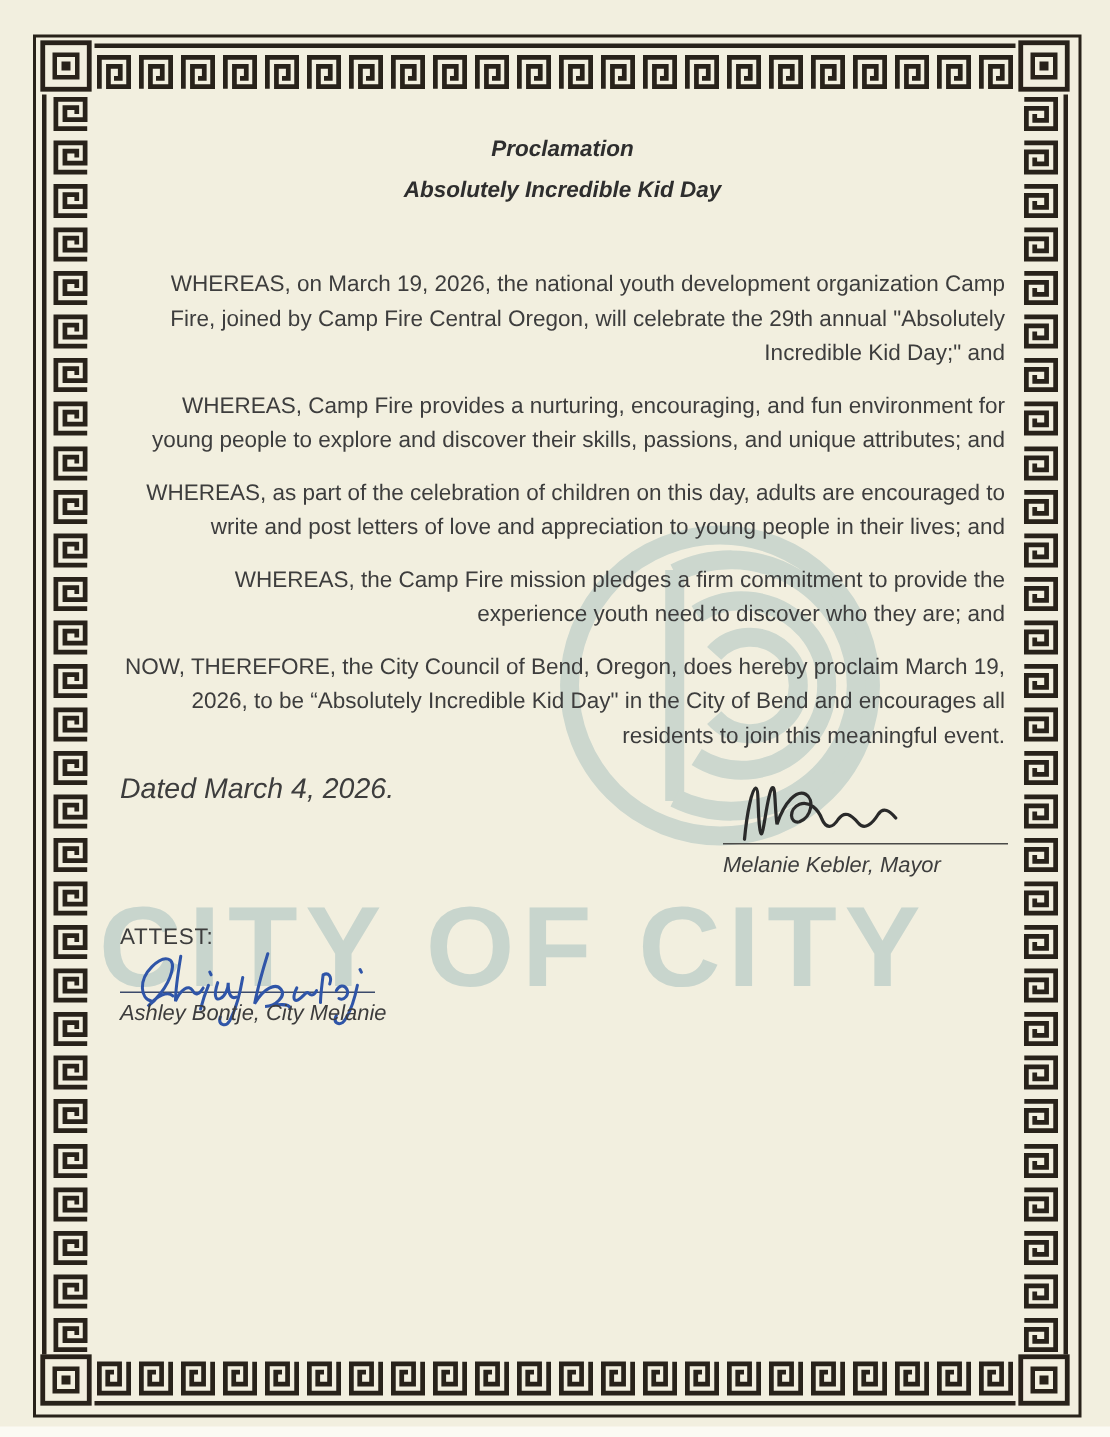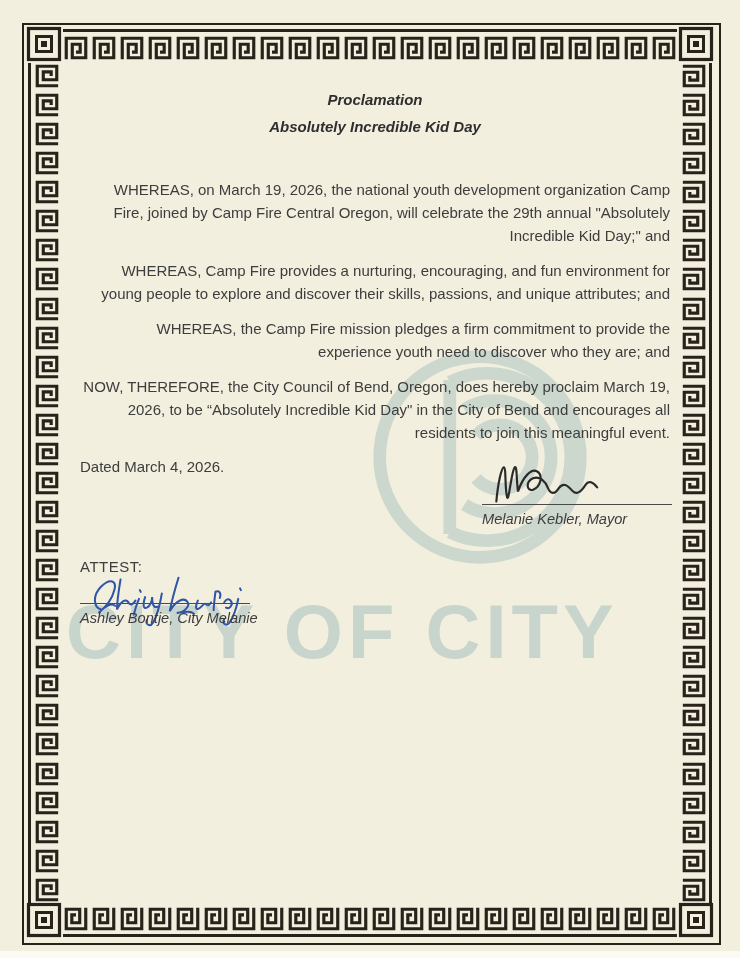--- a/index.html
+++ b/index.html
@@ -38,21 +38,21 @@
            white-space:nowrap;line-height:1;}
 
   
   .content{position:absolute;left:80px;top:86px;width:590px;z-index:2;color:var(--ink);}
   .title{text-align:center;font-style:italic;font-weight:bold;font-size:15px;
          line-height:27px;color:#2e2e2e;}
   .title-block{margin-bottom:38px;}
   .content p{font-size:15px;line-height:23px;margin-bottom:12px;text-align:right;}
 
   .sig-row{position:relative;margin-top:14px;height:84px;}
-  .dated{font-size:15px;}
+  .dated{font-style:italic;font-size:19px;}
   .mayor-block{position:absolute;right:-2px;top:0;width:190px;}
   .mayor-sig{height:52px;margin-bottom:-6px;}
   .mayor-sig svg{height:52px;width:150px;display:block;margin-left:6px;}
   .sig-line{border-bottom:1.5px solid #4a4a48;width:100%;}
   .sig-name{font-style:italic;font-size:14.6px;margin-top:6px;}
   .mayor-block .sig-name{text-align:left;}
 
   .attest-block{margin-top:16px;}
   .attest-label{font-size:15px;letter-spacing:.5px;}
   .attest-sig{width:176px;height:46px;margin-top:-6px;margin-bottom:-12px;}
@@ -420,20 +420,21 @@
     </div>
 
   <div class="content">
     <div class="title-block">
       <div class="title">Proclamation</div>
       <div class="title">Absolutely Incredible Kid Day</div>
     </div>
 
     <p>WHEREAS, on March 19, 2026, the national youth development organization Camp Fire, joined by Camp Fire Central Oregon, will celebrate the 29th annual "Absolutely Incredible Kid Day;" and</p>
     <p>WHEREAS, Camp Fire provides a nurturing, encouraging, and fun environment for young people to explore and discover their skills, passions, and unique attributes; and</p>
+    <p>WHEREAS, as part of the celebration of children on this day, adults are encouraged to write and post letters of love and appreciation to young people in their lives; and</p>
     <p>WHEREAS, the Camp Fire mission pledges a firm commitment to provide the experience youth need to discover who they are; and</p>
     <p>NOW, THEREFORE, the City Council of Bend, Oregon, does hereby proclaim March 19, 2026, to be “Absolutely Incredible Kid Day" in the City of Bend and encourages all residents to join this meaningful event.</p>
 
     <div class="sig-row">
       <div class="dated">Dated March 4, 2026.</div>
       <div class="mayor-block">
         <div class="mayor-sig">
           <svg viewBox="0 0 180 58" fill="none" stroke="var(--sig-black)" stroke-width="2.6" stroke-linecap="round">
             <path d="M10,50 C12,28 16,10 19,9 C22,9 20,36 23,45 C25,51 28,14 32,9 C35,6 34,24 36,38 C42,20 52,10 59,14 C66,18 64,32 54,36 C46,38 45,26 54,22 C62,19 69,26 72,34 C75,41 80,42 85,34 C90,27 95,30 101,37 C106,43 112,38 117,30 C121,24 126,27 131,33"></path>
           </svg>

